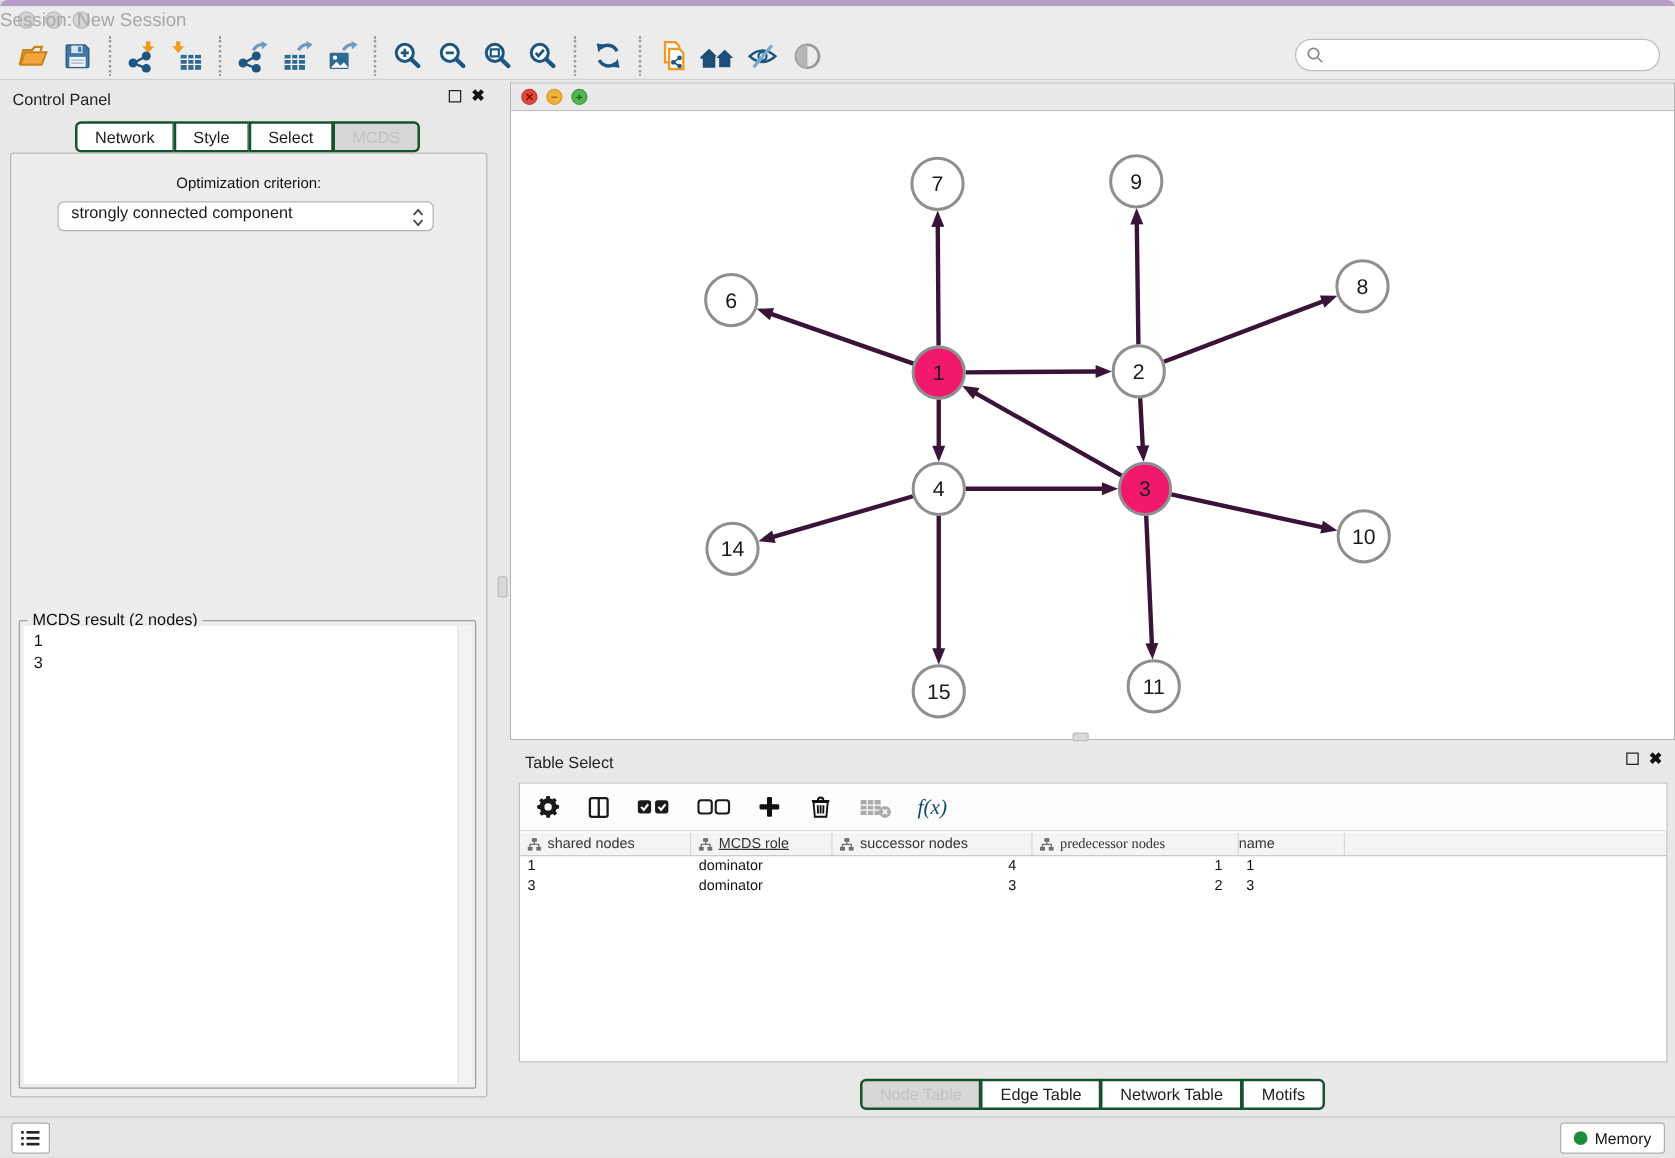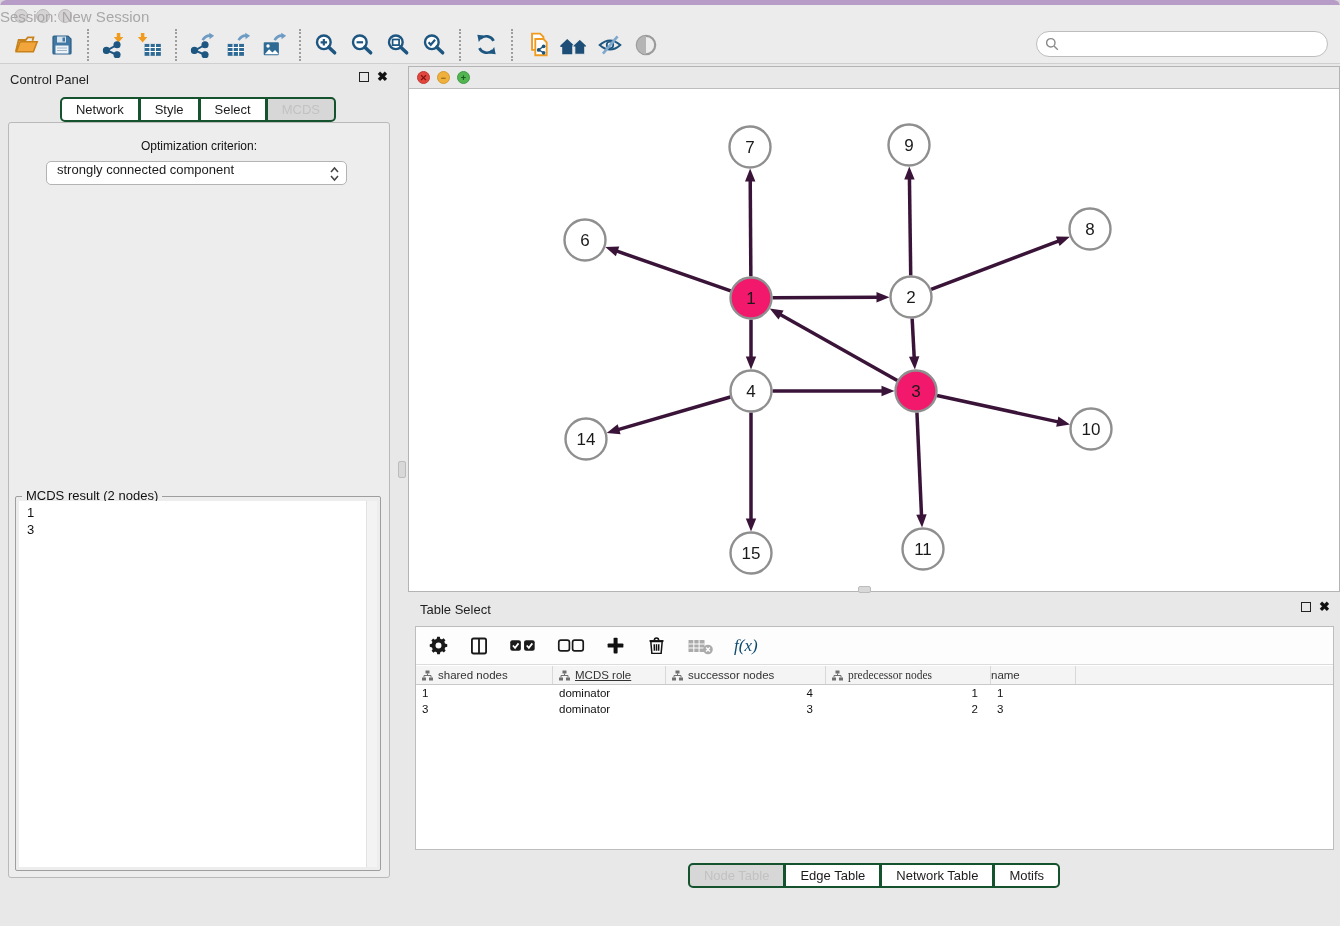--- a/index.html
+++ b/index.html
@@ -554,14 +554,32 @@
       </div>
     </div>
     <div class="tbl-tabs" id="table-tabs">
         <div class="tab sel">Node Table</div>
         <div class="tab">Edge Table</div>
         <div class="tab">Network Table</div>
         <div class="tab">Motifs</div>
       </div>
   </div>
 
+  <div class="statusbar">
+    <span class="list-btn">
+      <svg width="19" height="17" viewBox="0 0 20 18">
+        <g fill="#222">
+          <rect x="2" y="3" width="2.2" height="2.2"></rect>
+            <rect x="2" y="8" width="2.2" height="2.2"></rect>
+            <rect x="2" y="13" width="2.2" height="2.2"></rect>
+          <rect x="6.5" y="3" width="11" height="2.2"></rect>
+            <rect x="6.5" y="8" width="11" height="2.2"></rect>
+            <rect x="6.5" y="13" width="11" height="2.2"></rect>
+        </g>
+      </svg>
+    </span>
+    <span class="mem-btn">
+      <span class="mem-dot"></span>
+      <span>Memory</span>
+    </span>
+  </div>
 
 </div>
 
 </body></html>

